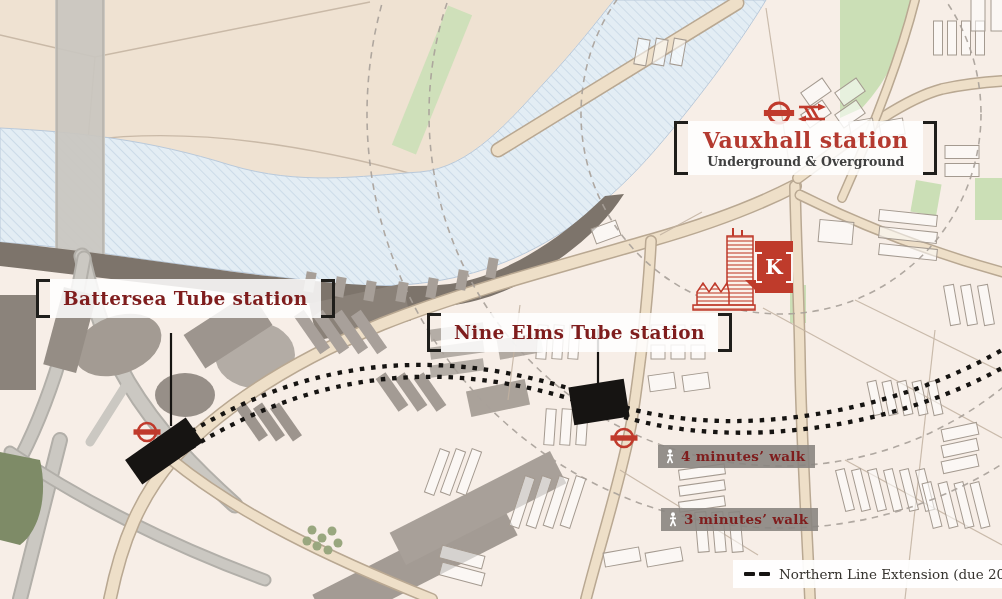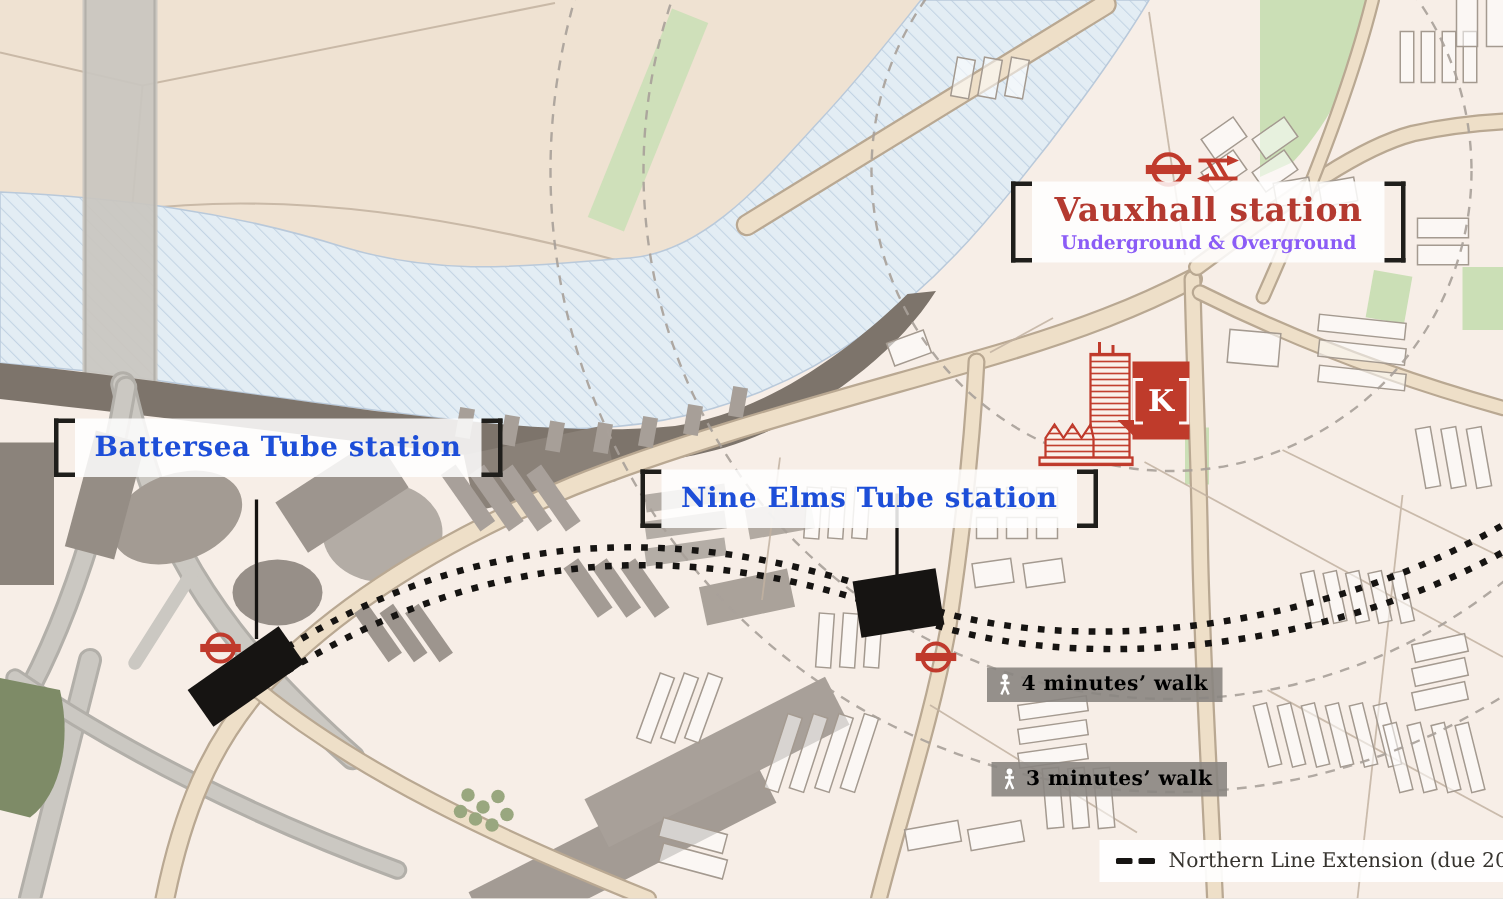--- a/index.html
+++ b/index.html
@@ -7,27 +7,27 @@
          font-family:"DejaVu Serif",serif;background:#f7eee7;}
   #mapsvg{position:absolute;left:0;top:0;}
 
   
   .blabel{position:absolute;display:flex;align-items:stretch;}
   .blk{width:11px;border:3.5px solid #1f1e1b;}
   .blk.l{border-right:none;}
   .blk.r{border-left:none;}
   .bbox{background:rgba(255,255,255,.85);padding:9px 13px;display:flex;
         flex-direction:column;align-items:center;justify-content:flex-start;}
-  .ltitle{font-weight:bold;font-size:18.5px;color:#1d4ed8;letter-spacing:.4px;white-space:nowrap;}
+  .ltitle{font-weight:bold;font-size:18.5px;color:#7f1d1d;letter-spacing:.4px;white-space:nowrap;}
   .vtitle{font-weight:bold;font-size:22px;color:#b43a30;letter-spacing:.4px;white-space:nowrap;}
-  .vsub{font-weight:bold;font-size:12.5px;color:#8b5cf6;margin-top:1px;white-space:nowrap;}
+  .vsub{font-weight:bold;font-size:12.5px;color:#404040;margin-top:1px;white-space:nowrap;}
 
   
   .walk{position:absolute;display:flex;align-items:center;gap:6px;
-        background:rgba(137,133,129,.9);color:#000000;padding:3px 10px 4px 7px;
+        background:rgba(137,133,129,.9);color:#7f1d1d;padding:3px 10px 4px 7px;
         font-weight:bold;font-size:13.5px;letter-spacing:.3px;white-space:nowrap;}
 
   
   .legend{position:absolute;display:flex;align-items:center;gap:7px;
           background:rgba(255,255,255,.93);padding:6px 11px;font-size:13.5px;
           color:#36332e;white-space:nowrap;}
   .dashes{display:flex;gap:4px;margin-right:2px;}
   .dash{width:11px;height:4.5px;background:#161412;border-radius:1px;}
 
   

